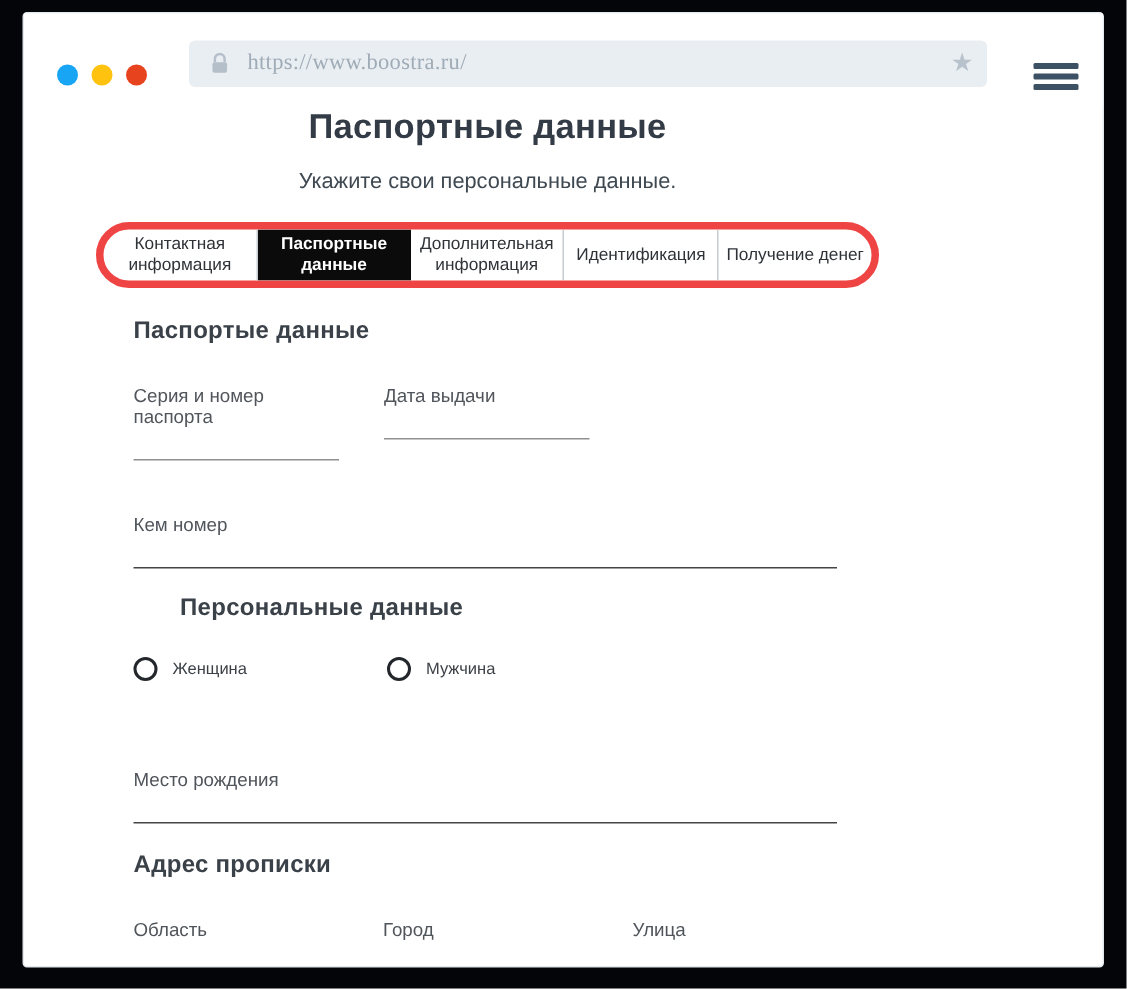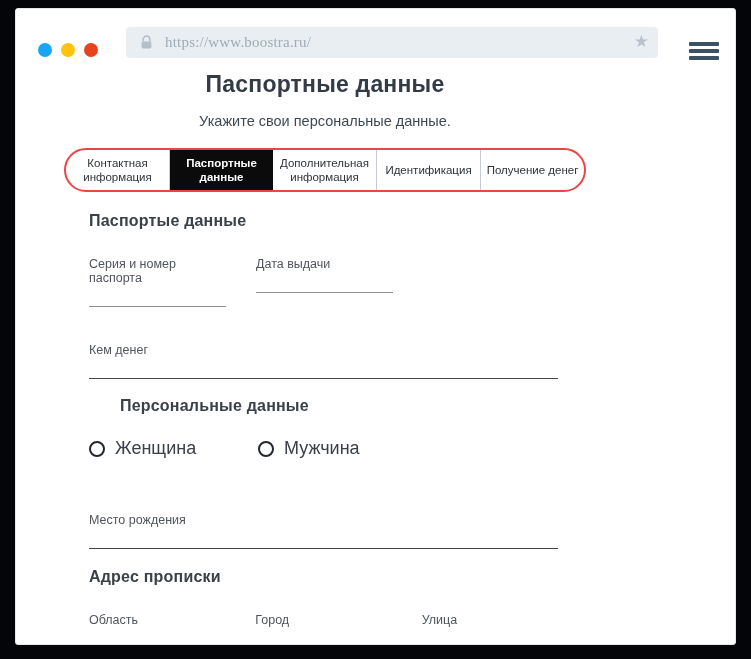--- a/index.html
+++ b/index.html
@@ -50,21 +50,21 @@
     position:absolute;top:62px;left:0;width:100%;
     text-align:center;font-size:23px;font-weight:700;color:#333b47;
     letter-spacing:.2px;
   }
   .page-subtitle{
     position:absolute;top:104px;left:0;width:100%;
     text-align:center;font-size:14.5px;color:#3f4952;
   }
   .tabbar{
     position:absolute;top:139px;left:0;width:522px;height:44px;
-    border:2px solid #ef4444;border-radius:23px;
+    border:5px solid #ef4444;border-radius:23px;
     display:flex;overflow:hidden;box-sizing:border-box;background:#fff;
   }
   .tab{
     flex:1 1 0;display:flex;align-items:center;justify-content:center;
     text-align:center;font-size:11.5px;line-height:1.25;color:#2f3338;
     border-right:1px solid #c6ccd1;cursor:pointer;padding:2px 4px;box-sizing:border-box;
   }
   .tab:last-child{border-right:none;}
   .tab.active{background:#0b0b0b;color:#ffffff;font-weight:700;border-right:none;}
   
@@ -82,21 +82,21 @@
     background:transparent;outline:none;box-sizing:border-box;
     font-family:"Liberation Sans", sans-serif;font-size:13px;color:#333;
   }
   .line-input.dark{border-bottom:1.5px solid #454545;}
   .wide{position:absolute;left:25px;width:469px;}
   .radio-group{position:absolute;display:flex;align-items:center;cursor:pointer;}
   .radio{
     width:12px;height:12px;border-radius:50%;
     border:2.5px solid #23272b;background:#fff;display:inline-block;
   }
-  .radio-label{margin-left:10px;font-size:18px;color:#3c4147;}
+  .radio-label{margin-left:10px;font-size:11px;color:#3c4147;}
   .labels-only .f-label{margin-bottom:0;}
 </style>
 </head>
 <body>
 
 <div class="window">
 
   <div class="chrome">
     <div class="dots">
       <span class="dot dot-blue"></span>
@@ -140,21 +140,21 @@
         <span class="f-label">Серия и номер паспорта</span>
         <input class="line-input" style="">
       </div>
       <div class="field">
         <span class="f-label">Дата выдачи</span>
         <input class="line-input" style="">
       </div>
     </div>
 
     <div class="wide" style="top:334px;">
-      <span class="f-label">Кем денег</span>
+      <span class="f-label">Кем номер</span>
       <input class="line-input dark" style="">
     </div>
 
     <div class="section-title" style="top:388px;padding-left:31px;">Персональные данные</div>
 
     <div class="radio-group" style="left:25px;top:429px;">
       <span class="radio"></span>
       <span class="radio-label">Женщина</span>
     </div>
     <div class="radio-group" style="left:194px;top:429px;">

